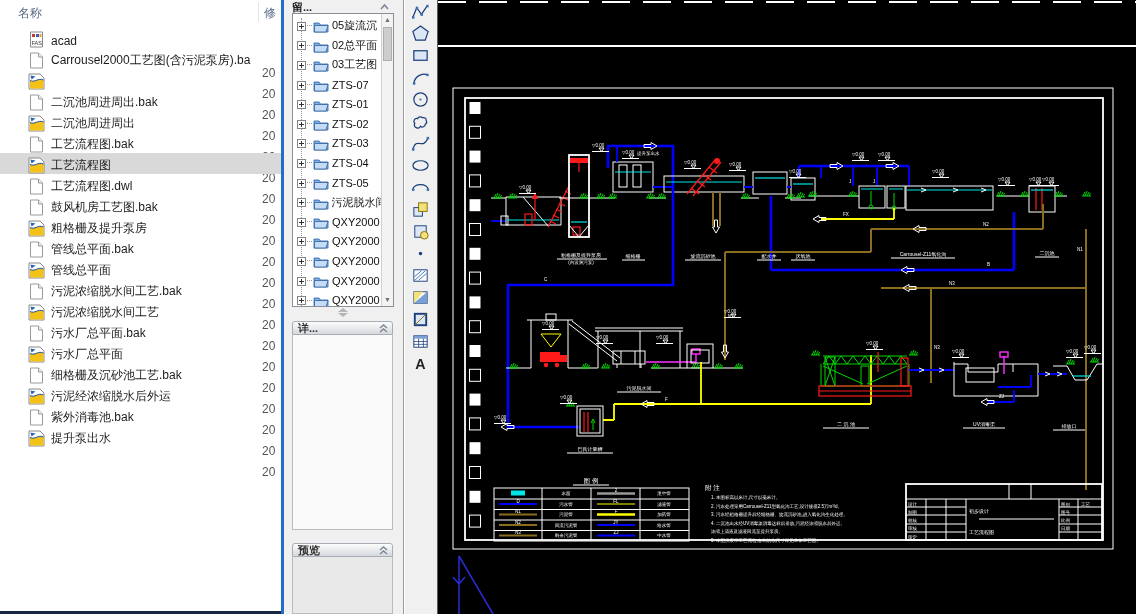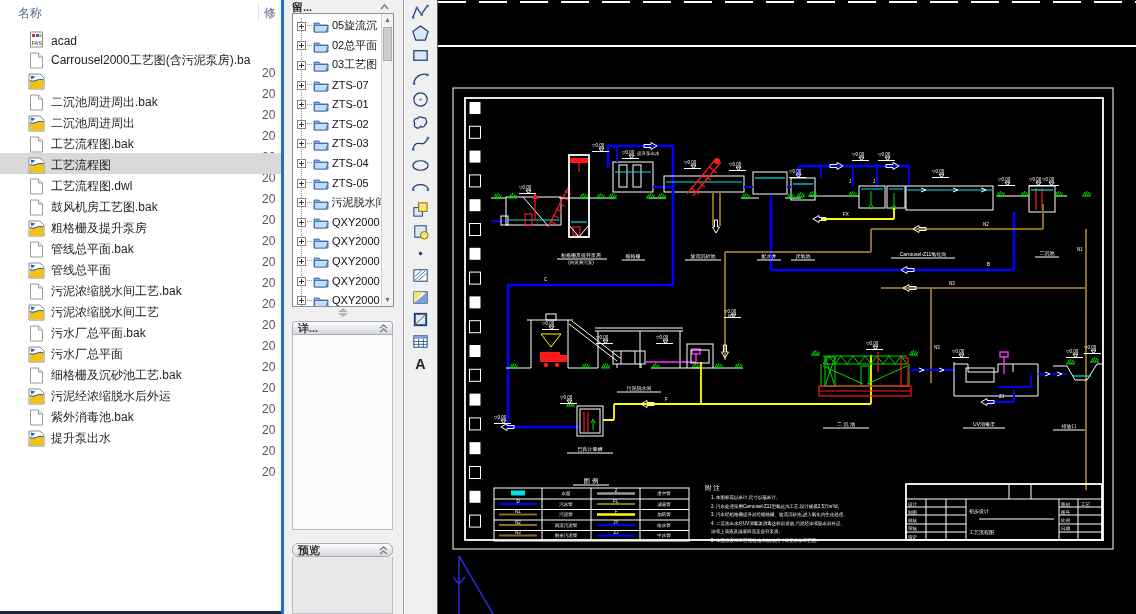--- a/index.html
+++ b/index.html
@@ -34,21 +34,21 @@
   #treescroll{position:absolute;right:0;top:0;width:11px;height:100%;background:#f3f3f3;border-left:1px solid #d0d0d0;}
   .sarr{position:absolute;left:0;width:11px;height:12px;font-size:7px;color:#707070;text-align:center;line-height:12px;}
   #sthumb{position:absolute;left:1px;top:13px;width:9px;height:34px;background:#cdcdcd;border:1px solid #aeaeae;box-sizing:border-box;}
   #splitter{position:absolute;left:52px;top:308px;width:14px;height:10px;}
   .spup{width:0;height:0;border-left:5px solid transparent;border-right:5px solid transparent;border-bottom:4px solid #b5b5b5;margin:0 auto 1px;}
   .spdn{width:0;height:0;border-left:5px solid transparent;border-right:5px solid transparent;border-top:4px solid #b5b5b5;margin:0 auto;}
   .phead{position:absolute;left:8px;width:101px;height:14px;background:linear-gradient(#fdfdfd,#d5d8dd);border:1px solid #a8adb5;border-radius:3px 3px 0 0;box-sizing:border-box;font-size:11px;font-weight:bold;color:#333;padding-left:5px;line-height:12px;}
   .phead .chev2{position:absolute;right:4px;top:2px;}
   #dethead{top:321px;}
   #detbody{position:absolute;left:8px;top:335px;width:101px;height:195px;background:#fafafa;border:1px solid #b8bcc2;border-top:none;box-sizing:border-box;}
-  #prevhead{top:543px;border-radius:6px;}
+  #prevhead{top:543px;}
   #prevbody{position:absolute;left:8px;top:557px;width:101px;height:57px;background:#e9e9e9;border:1px solid #b8bcc2;border-top:none;box-sizing:border-box;}
   
   #drawtools{position:absolute;left:119px;top:0;width:33px;height:614px;background:#f0f0f0;border-left:1px solid #9a9a9a;box-shadow:inset 1px 0 0 #fff;}
   .tbtn{width:26px;height:22px;margin:0 auto;display:flex;align-items:center;justify-content:center;}
   .tbtn svg{width:19px;height:19px;display:block;}
   
   #cadwrap{position:absolute;left:437px;top:0;width:699px;height:614px;background:#000;border-left:1px solid #5a5a5a;box-sizing:border-box;}
   #cad{display:block;width:699px;height:614px;}
   #cad *{vector-effect:none;}
   .ln{stroke:#fff;stroke-width:1;fill:none;}

